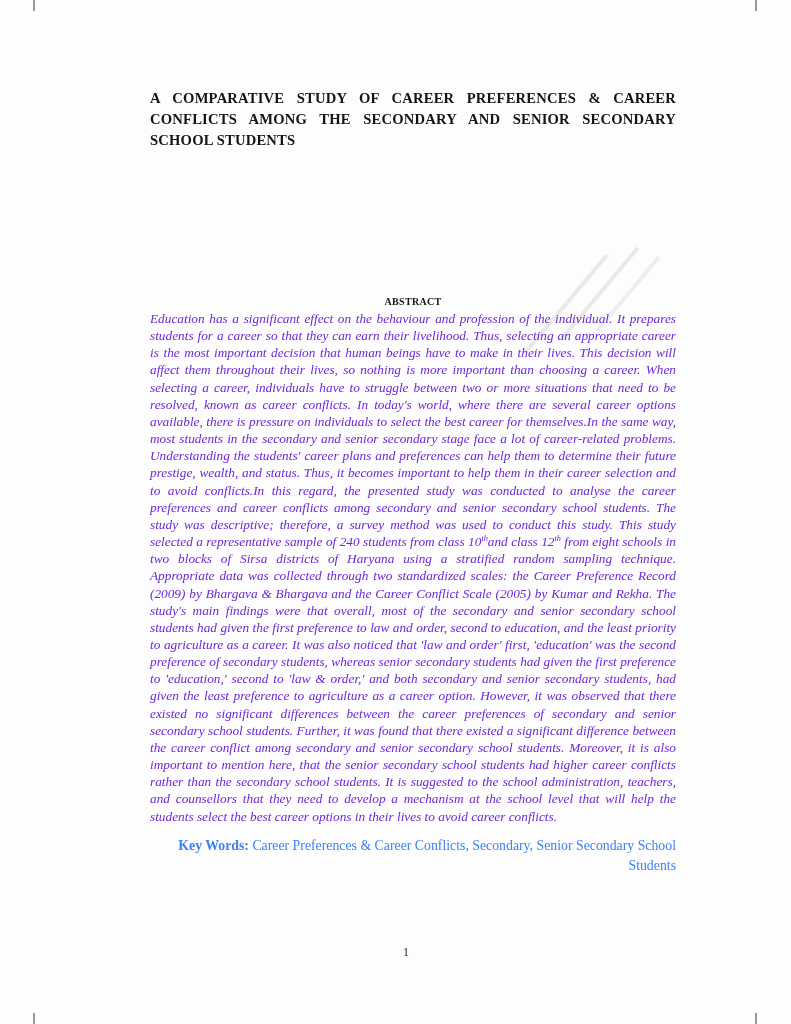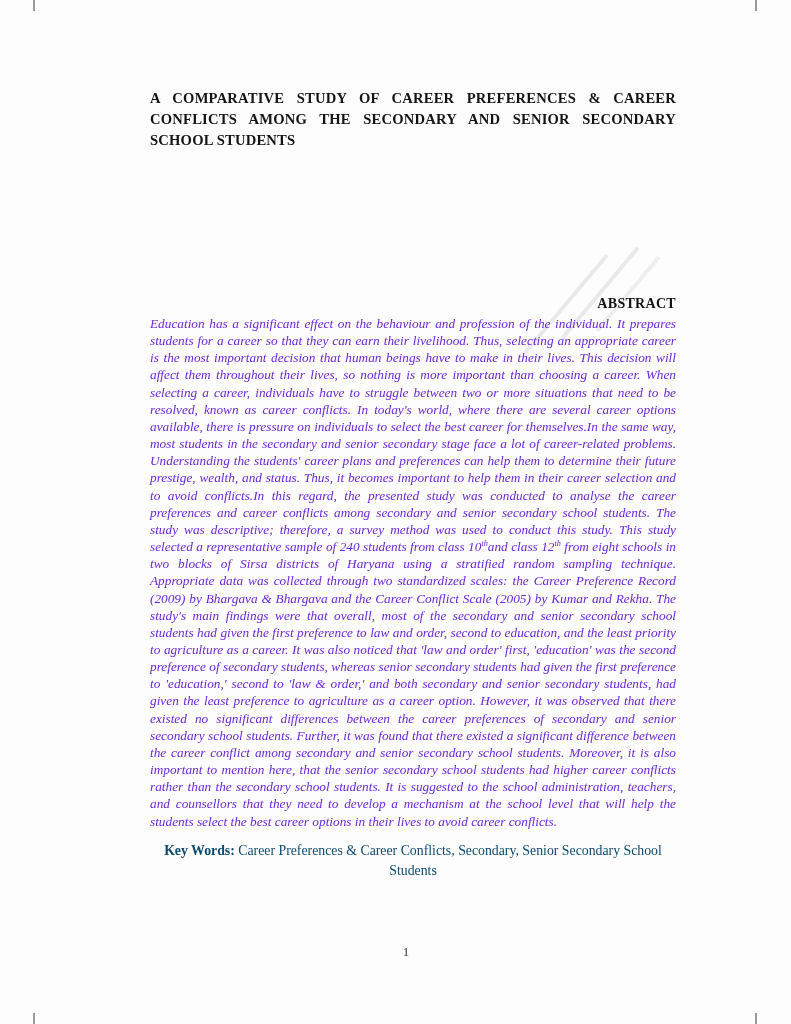--- a/index.html
+++ b/index.html
@@ -42,45 +42,45 @@
     margin: 88px 0 0 0;
     font-size: 14.6px;
     font-weight: bold;
     line-height: 21px;
     text-align: justify;
     letter-spacing: 0.2px;
     color: #141414;
   }
   .abstract-heading {
     margin: 145px 0 0 0;
-    font-size: 14px;
+    font-size: 10px;
     font-weight: bold;
-    text-align: right;
+    text-align: center;
     letter-spacing: 0.3px;
     color: #141414;
   }
   .abstract {
     margin: 3px 0 0 0;
     font-style: italic;
     font-size: 13.3px;
     line-height: 17.15px;
     text-align: justify;
     color: #6d28d9;
   }
   .abstract sup {
     font-size: 0.62em;
     line-height: 0;
     vertical-align: super;
   }
   .keywords {
     margin: 11px 0 0 0;
     font-size: 13.8px;
     line-height: 20px;
-    text-align: center;
-    color: #0c4a6e;
+    text-align: right;
+    color: #3b82f6;
   }
   .kw-label {
     font-weight: bold;
   }
   .page-number {
     position: absolute;
     left: 143px;
     top: 944px;
     width: 526px;
     text-align: center;

